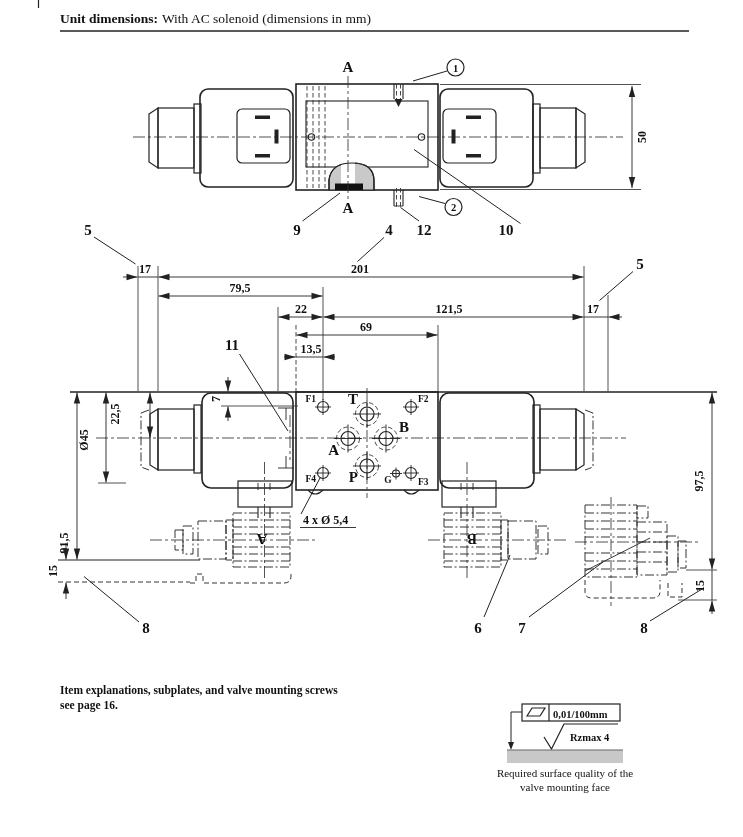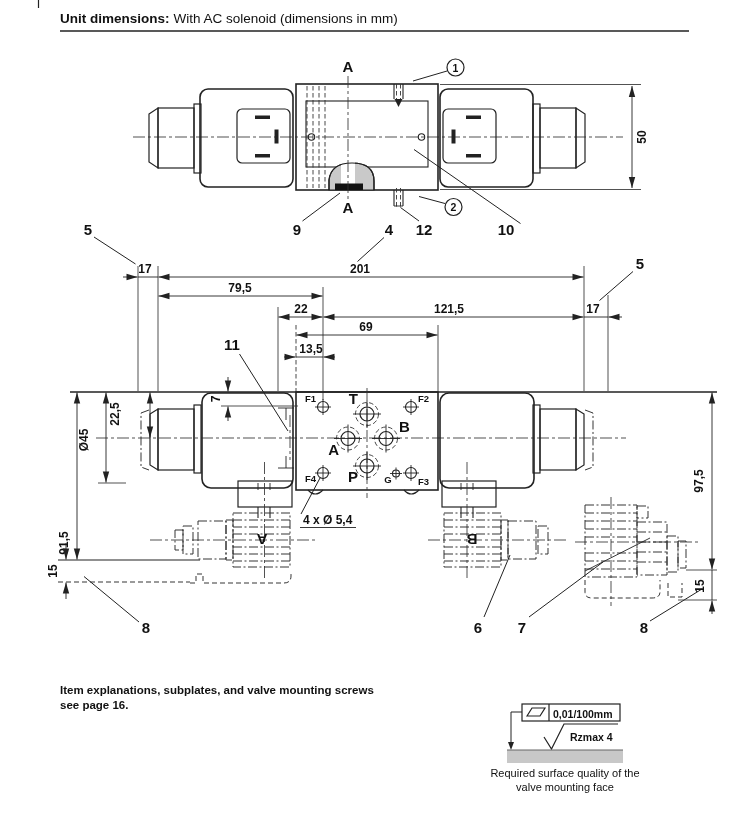--- a/index.html
+++ b/index.html
@@ -1,16 +1,16 @@
 <!DOCTYPE html>
 <html><head>
 <meta charset="utf-8">
 <style>
   html,body{margin:0;padding:0;background:#fff;}
-  #page{width:743px;height:837px;background:#ffffff;position:relative;font-family:Liberation Sans, sans-serif;}
+  #page{width:743px;height:837px;background:#ffffff;position:relative;font-family:Liberation Serif, serif;}
   svg{display:block;}
   
   .ol  {stroke:#222;stroke-width:1.6;fill:none;}
   .ol2 {stroke:#222;stroke-width:1.2;fill:none;}
   .ol3 {stroke:#222;stroke-width:1.1;fill:none;}
   .thin{stroke:#222;stroke-width:0.9;fill:none;}
   .xln {stroke:#333;stroke-width:0.85;fill:none;}
   .cl  {stroke:#333;stroke-width:0.85;stroke-dasharray:12 3 3 3;fill:none;}
   .hid {stroke:#333;stroke-width:0.9;stroke-dasharray:4.5 2.5;fill:none;}
   .ph  {stroke:#2a2a2a;stroke-width:0.95;stroke-dasharray:9 2.5 2 2.5;fill:none;}

